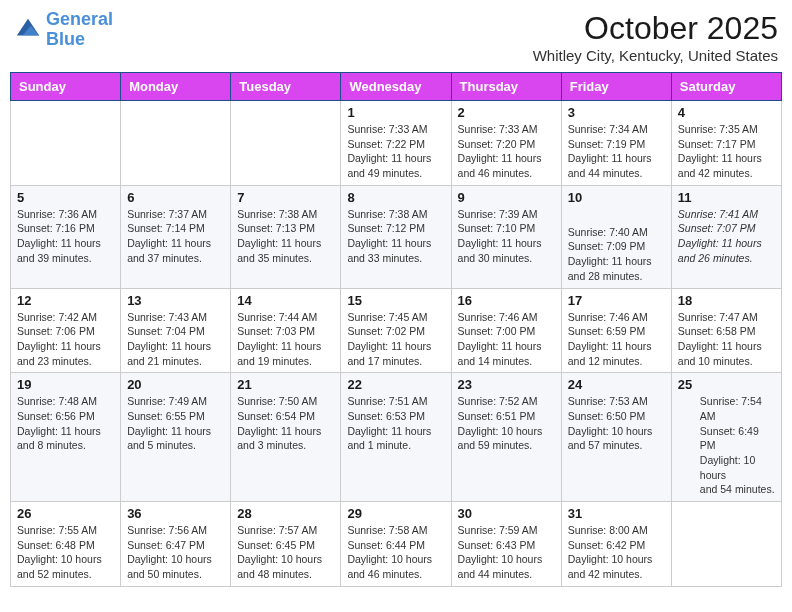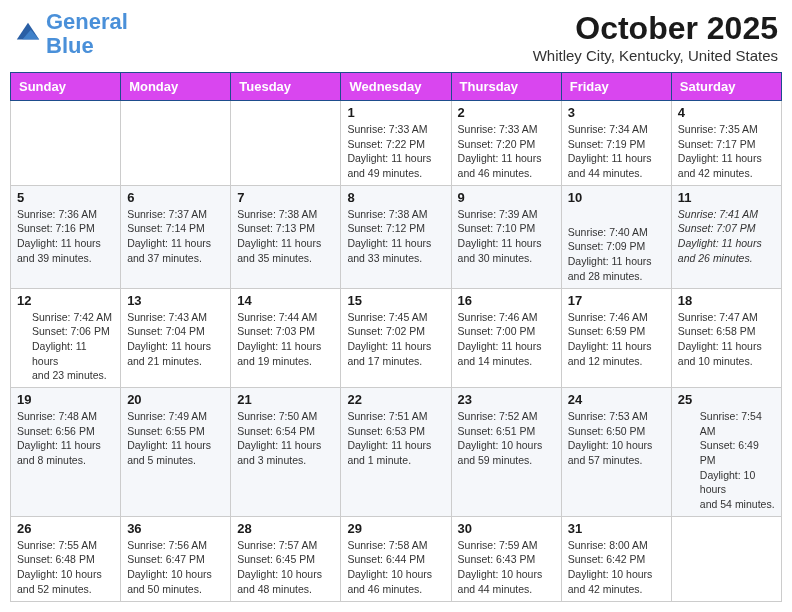--- a/index.html
+++ b/index.html
@@ -16,38 +16,38 @@
       align-items: flex-start;
       margin-bottom: 8px;
       padding: 0 4px;
     }
     .logo {
       display: flex;
       align-items: center;
       gap: 4px;
     }
     .logo-text {
-      font-size: 22px;
+      font-size: 18px;
       font-weight: bold;
       color: #1a3a5c;
       line-height: 1.1;
     }
     .logo-text span {
       color: #4a90d9;
     }
     .logo-icon {
       width: 28px;
       height: 28px;
     }
     .title-block {
       text-align: right;
     }
     .month-title {
       font-size: 32px;
-      font-weight: bold;
+      font-weight: normal;
       color: #1a1a1a;
     }
     .location-title {
       font-size: 15px;
       color: #333;
     }
     .calendar {
       width: 100%;
       border-collapse: collapse;
       border: 1px solid #ccc;
@@ -200,21 +200,21 @@
           <span class="day-number">11</span>
           <div class="day-info" style="white-space: pre-line; font-style: italic;">Sunrise: 7:41 AM
 Sunset: 7:07 PM
 Daylight: 11 hours
 and 26 minutes.</div>
         </td>
       </tr>
       <tr>
         <td>
           <span class="day-number">12</span>
-          <div class="day-info" style="white-space: pre-line; margin-left: 15px;">Sunrise: 7:42 AM
+          <div class="day-info" style="white-space: pre-line;">Sunrise: 7:42 AM
 Sunset: 7:06 PM
 Daylight: 11 hours
 and 23 minutes.</div>
         </td>
         <td>
           <span class="day-number">13</span>
           <div class="day-info" style="white-space: pre-line;">Sunrise: 7:43 AM
 Sunset: 7:04 PM
 Daylight: 11 hours
 and 21 minutes.</div>

